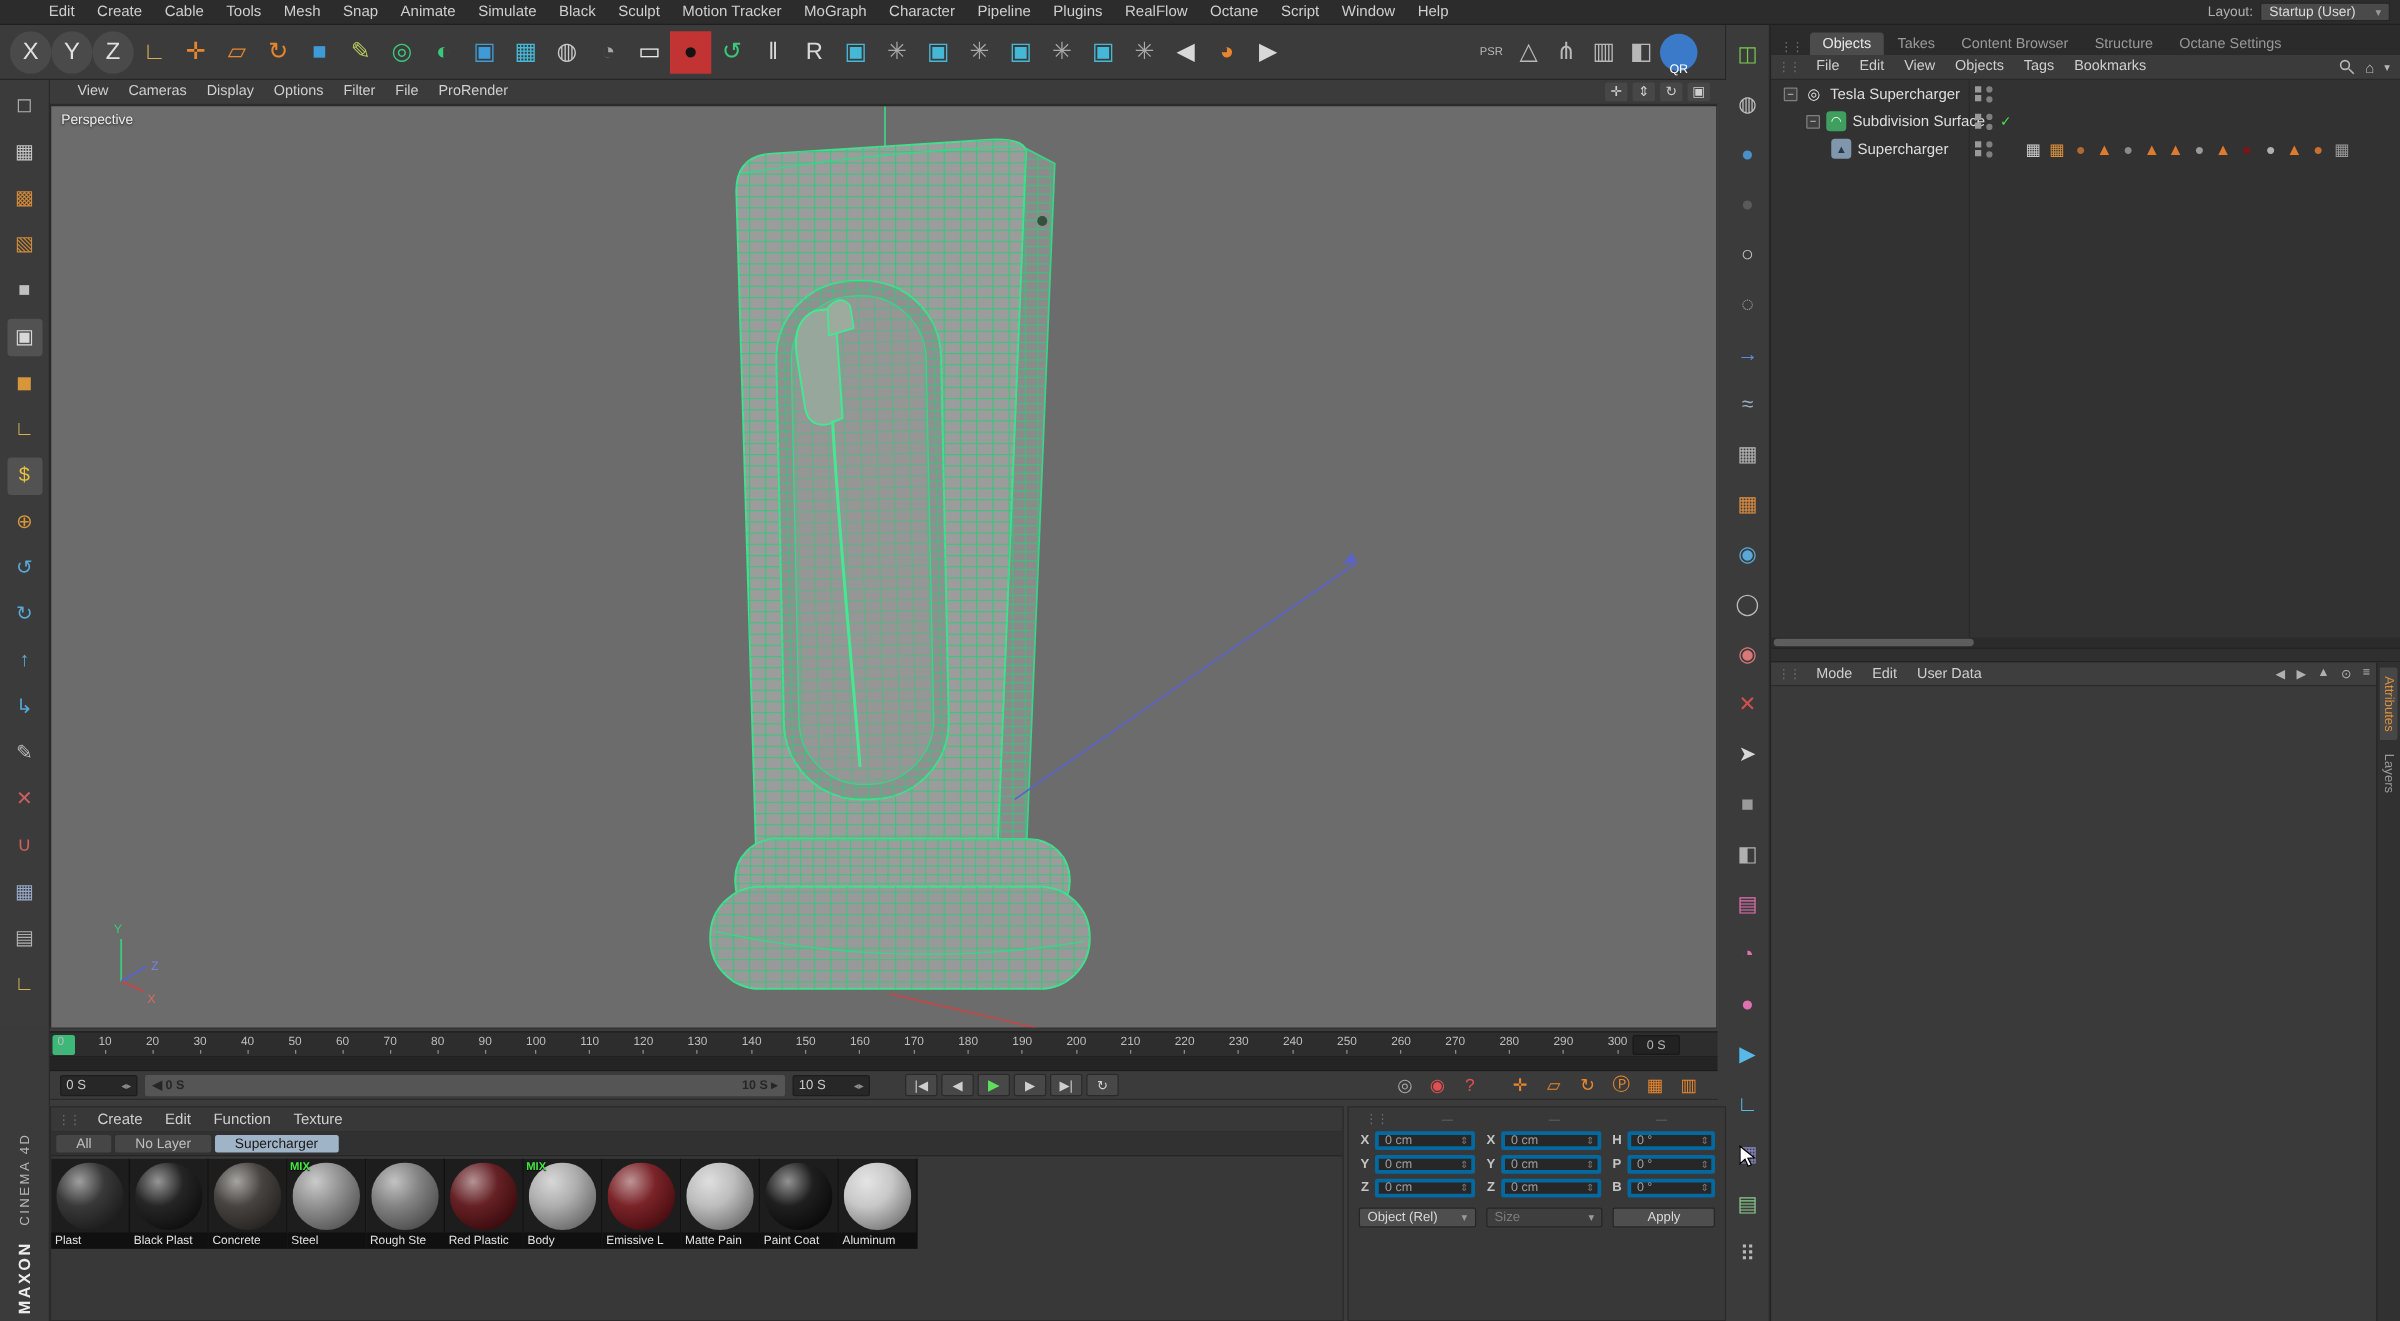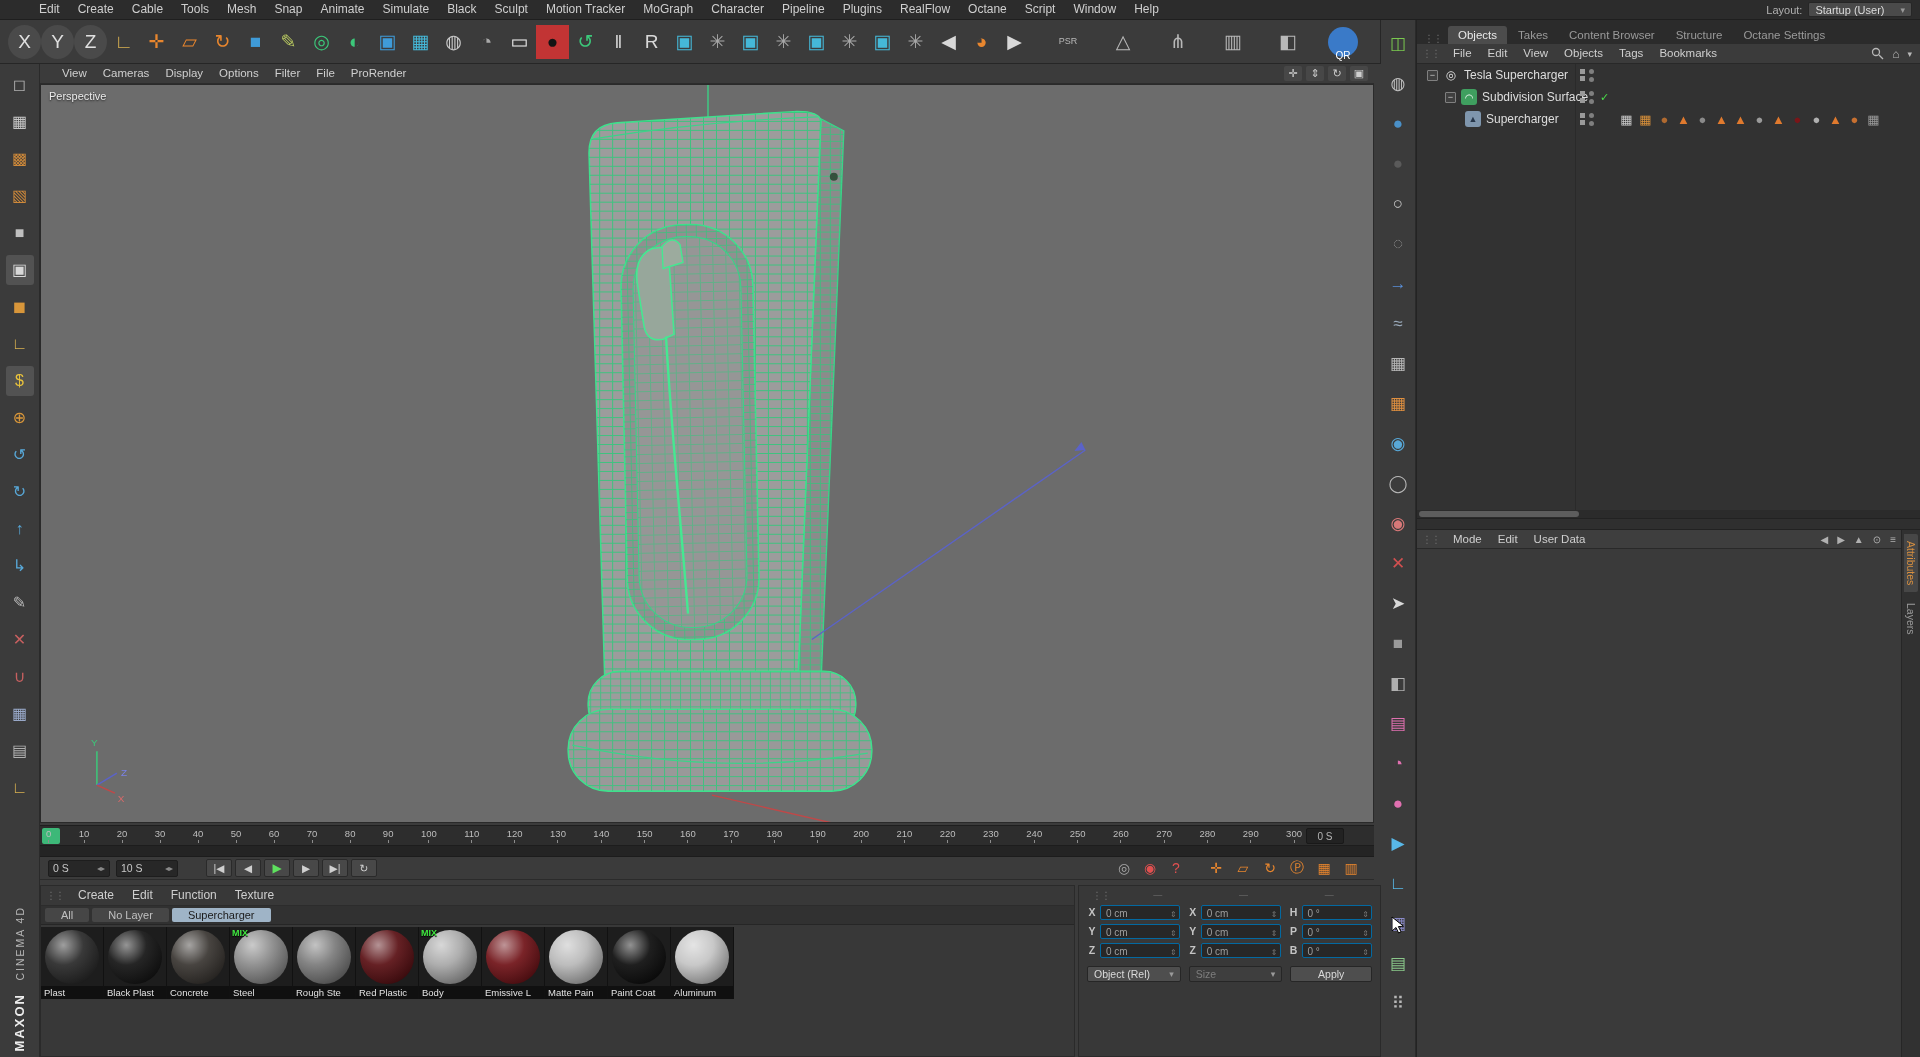--- a/index.html
+++ b/index.html
@@ -12,21 +12,21 @@
   #menubar{position:absolute;left:0;top:0;width:1920px;height:20px;background:#2c2c2c;border-bottom:1px solid #1f1f1f;display:flex;align-items:center;z-index:6;padding-left:30px}
   .menu-items{display:flex}
   .menu-item{padding:0 9px;font-size:12px;color:#cfcfcf;line-height:19px;cursor:default;white-space:nowrap}
   .layout-picker{margin-left:auto;display:flex;align-items:center;gap:6px;padding-right:8px;color:#b0b0b0;font-size:11px}
   .layout-select{background:#4a4a4a;border:1px solid #262626;border-radius:2px;padding:0 6px;height:15px;display:flex;align-items:center;gap:16px;color:#dcdcdc;font-size:11px}
   .caret{font-size:9px;color:#9a9a9a}
 
   
   #toolbar{position:absolute;left:0;top:20px;width:1381px;height:44px;background:#3b3b3b;border-bottom:1px solid #262626;border-right:1px solid #262626;display:flex;align-items:center;padding:0 8px}
   .tbgroup{display:flex;align-items:center}
-  .tbgroup.right{margin-left:auto;margin-right:14px;gap:25px}
+  .tbgroup.right{margin-left:auto;margin-right:14px;gap:0}
   .ticon{width:33px;height:34px;display:flex;align-items:center;justify-content:center;cursor:default}
   .tbgroup.right .ticon{width:30px;height:30px}
   .tg{font-size:19px;line-height:1}
 
   
   #left-palette{position:absolute;left:0;top:64px;width:40px;height:759px;background:#3b3b3b;border-right:1px solid #2a2a2a;display:flex;flex-direction:column;align-items:center;padding-top:6px;gap:7px}
   .palicon{width:28px;height:30px;display:flex;align-items:center;justify-content:center;border-radius:3px;cursor:default}
   .palicon .tg{font-size:16px}
 
   
@@ -75,21 +75,21 @@
 
   
   #coords{position:absolute;left:1078px;top:885px;width:303px;height:172px;background:#383838;border:1px solid #2a2a2a;padding:2px 8px}
   #coord-head{height:14px;display:flex;align-items:center}
   #coord-head .dash{flex:1;text-align:center;color:#6a6a6a;font-size:9px}
   #coord-grid{display:flex;gap:8px;margin-top:2px}
   .coord-col{flex:1}
   .coord-col.rot{flex:.9}
   .coord-row{display:flex;align-items:center;gap:3px;height:16px;margin-bottom:3px}
   .coord-axis{width:10px;font-size:10.5px;color:#c4c4c4;font-weight:bold;text-align:center}
-  .coord-field{flex:1;display:flex;align-items:flex-end;background:#272727;border:1px solid #0369a1;border-radius:2px;height:15px;padding:0 2px 0 5px;font-size:10px;color:#9f9f9f}
+  .coord-field{flex:1;display:flex;align-items:center;background:#272727;border:3px solid #0369a1;border-radius:2px;height:15px;padding:0 2px 0 5px;font-size:10px;color:#9f9f9f}
   .coord-val{flex:1}
   .spin{font-size:8px;color:#787878}
   #coord-bottom{display:flex;gap:8px;margin-top:5px}
   .dropdown{flex:1;background:#4e4e4e;border:1px solid #262626;border-radius:2px;height:16px;display:flex;align-items:center;justify-content:space-between;padding:0 6px;font-size:10.5px;color:#dadada;cursor:default}
   .dropdown.disabled{background:#3e3e3e;color:#7e7e7e}
   .apply-btn{flex:1;background:#4e4e4e;border:1px solid #262626;border-radius:2px;height:16px;font-size:10.5px;color:#dadada;font-family:inherit;cursor:default}
 
   
   #right-rail{position:absolute;left:1381px;top:20px;width:35px;height:1037px;background:#3b3b3b;border-right:1px solid #2a2a2a;display:flex;flex-direction:column;align-items:center;padding-top:8px;gap:10px;overflow:hidden}
   .rlicon{width:30px;height:30px;display:flex;align-items:center;justify-content:center;cursor:default}
@@ -553,20 +553,24 @@
       </div>
     <div id="unit-box">0 S</div>
   </div>
   <div id="ruler-strip"></div>
 
   <div id="playbar">
     <span class="spinfield">
       <span>0 S</span>
       <span class="spinner">◂▸</span>
     </span>
+    <span id="range-track">
+      <span>◀ <span>0 S</span></span>
+      <span><span>10 S</span> ▸</span>
+    </span>
     <span class="spinfield">
       <span>10 S</span>
       <span class="spinner">◂▸</span>
     </span>
     <span class="pb-buttons">
       <span class="pbtn">|◀</span>
       <span class="pbtn">◀</span>
       <span class="pbtn play">▶</span>
       <span class="pbtn">▶</span>
       <span class="pbtn">▶|</span>

